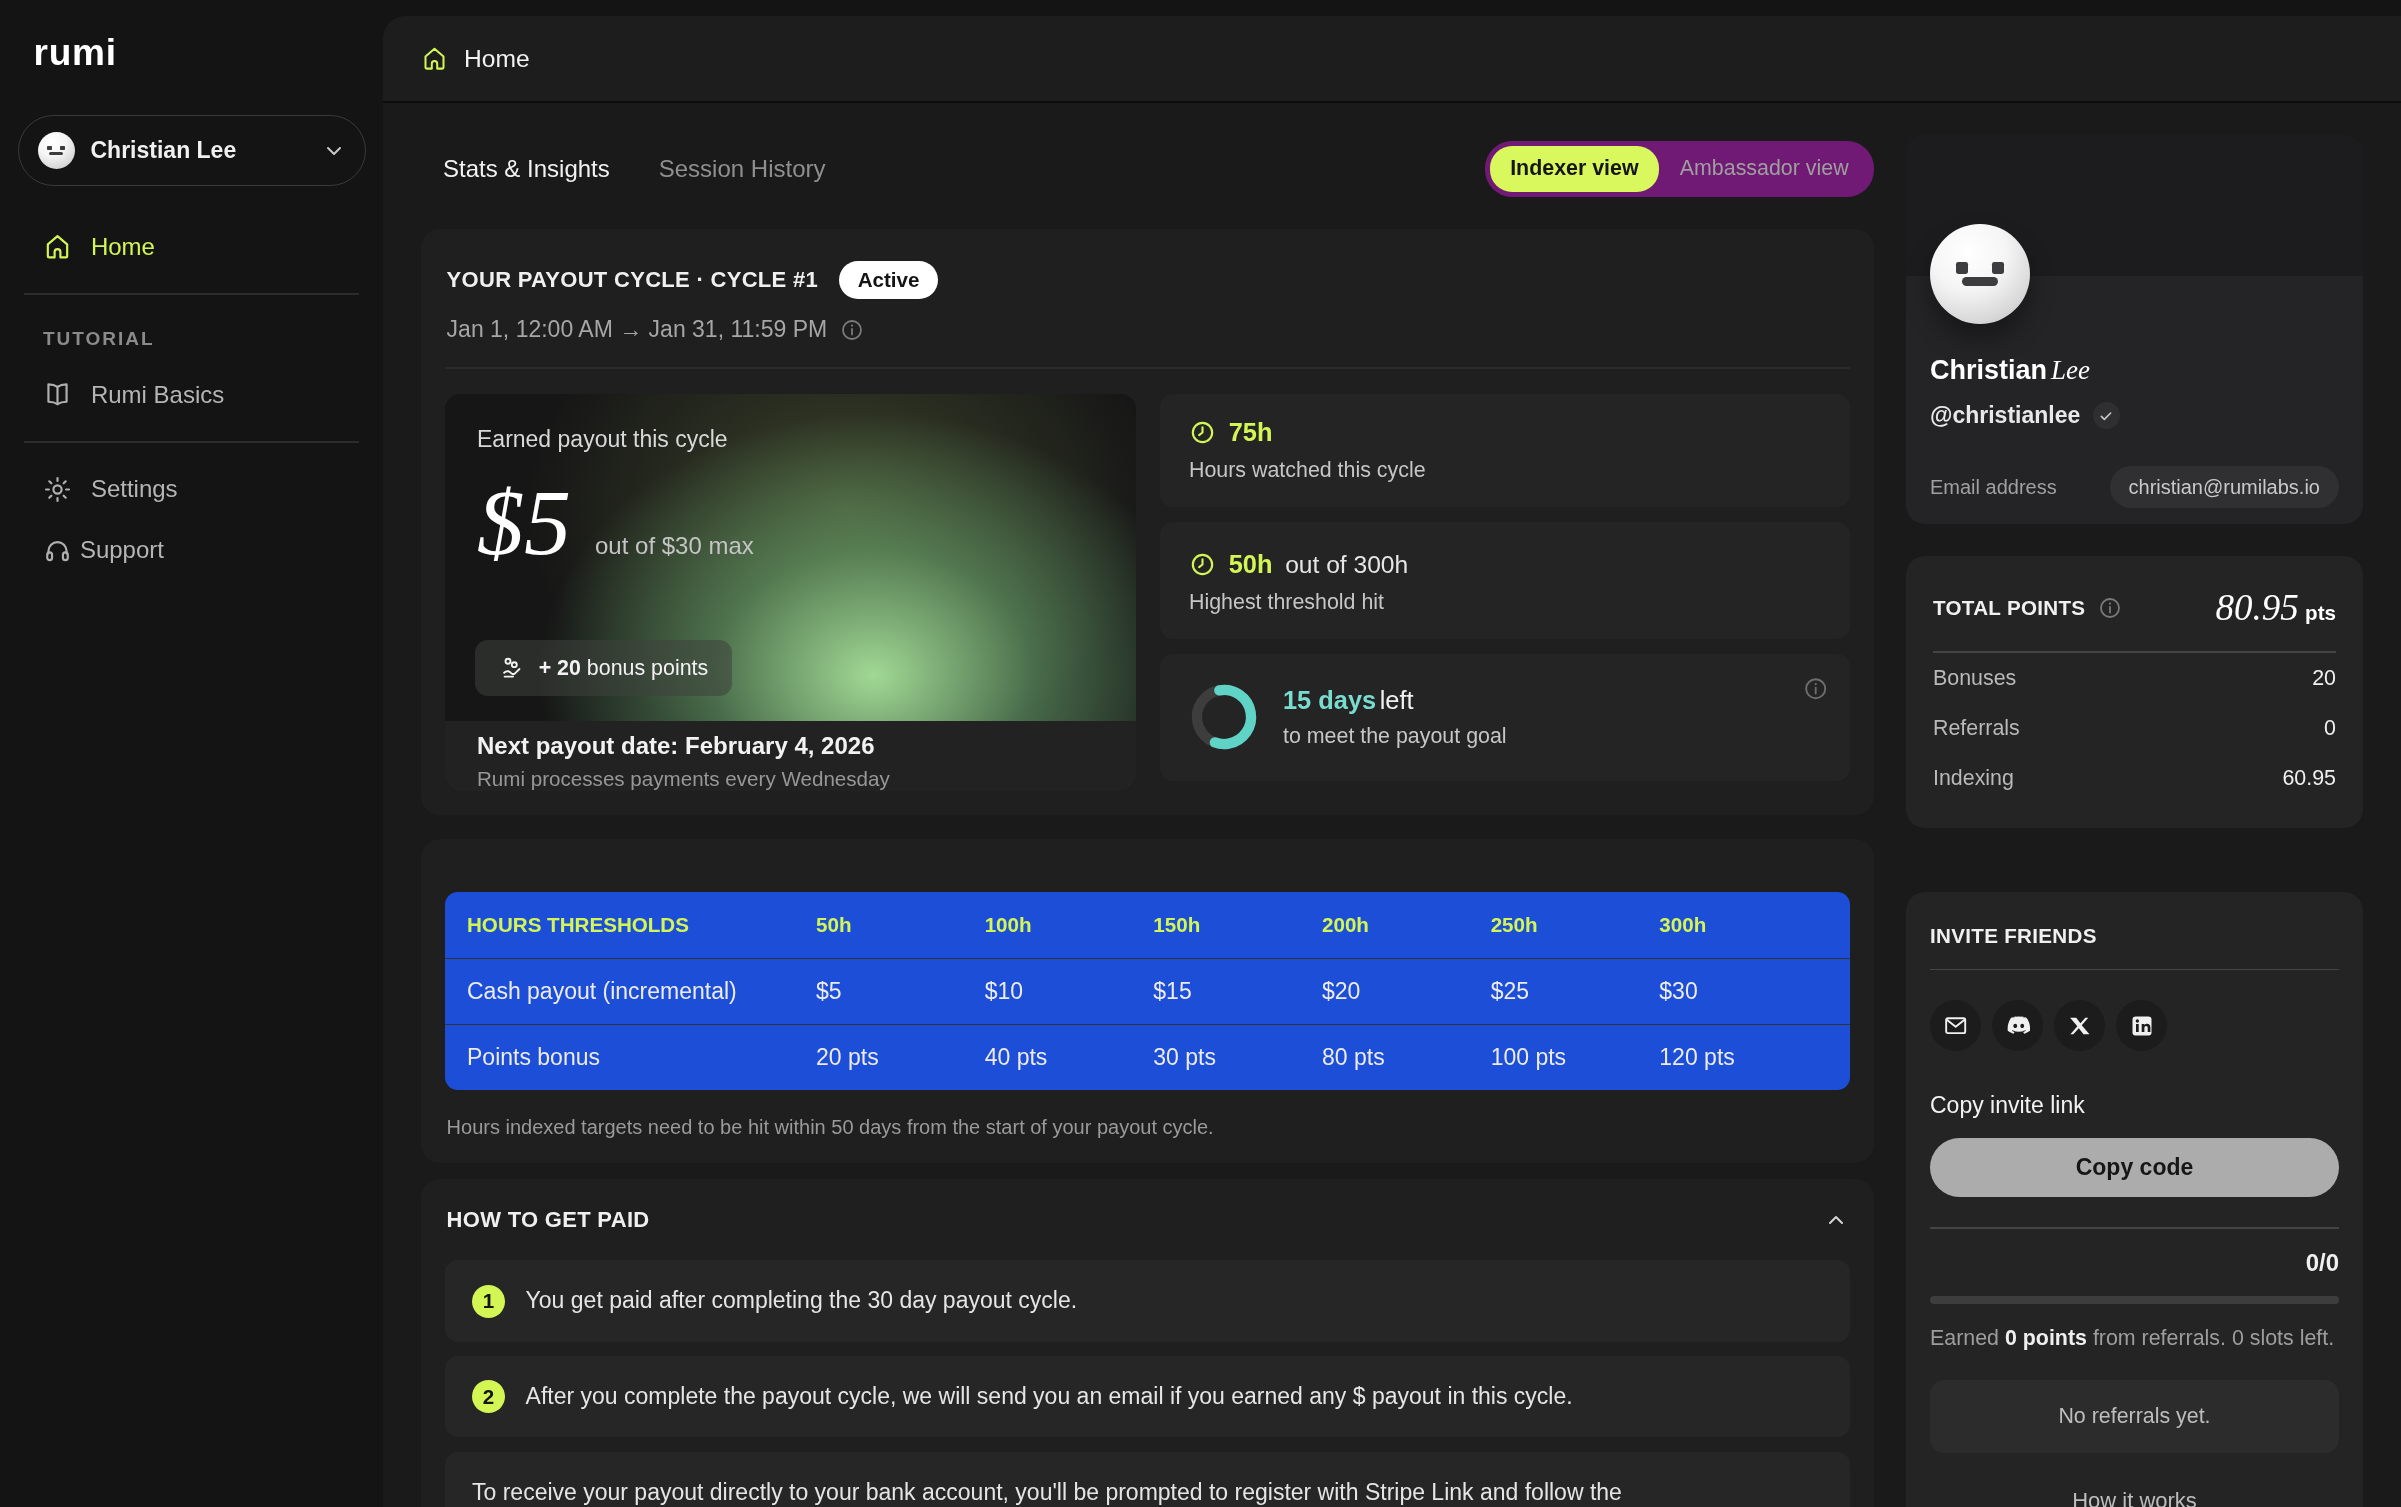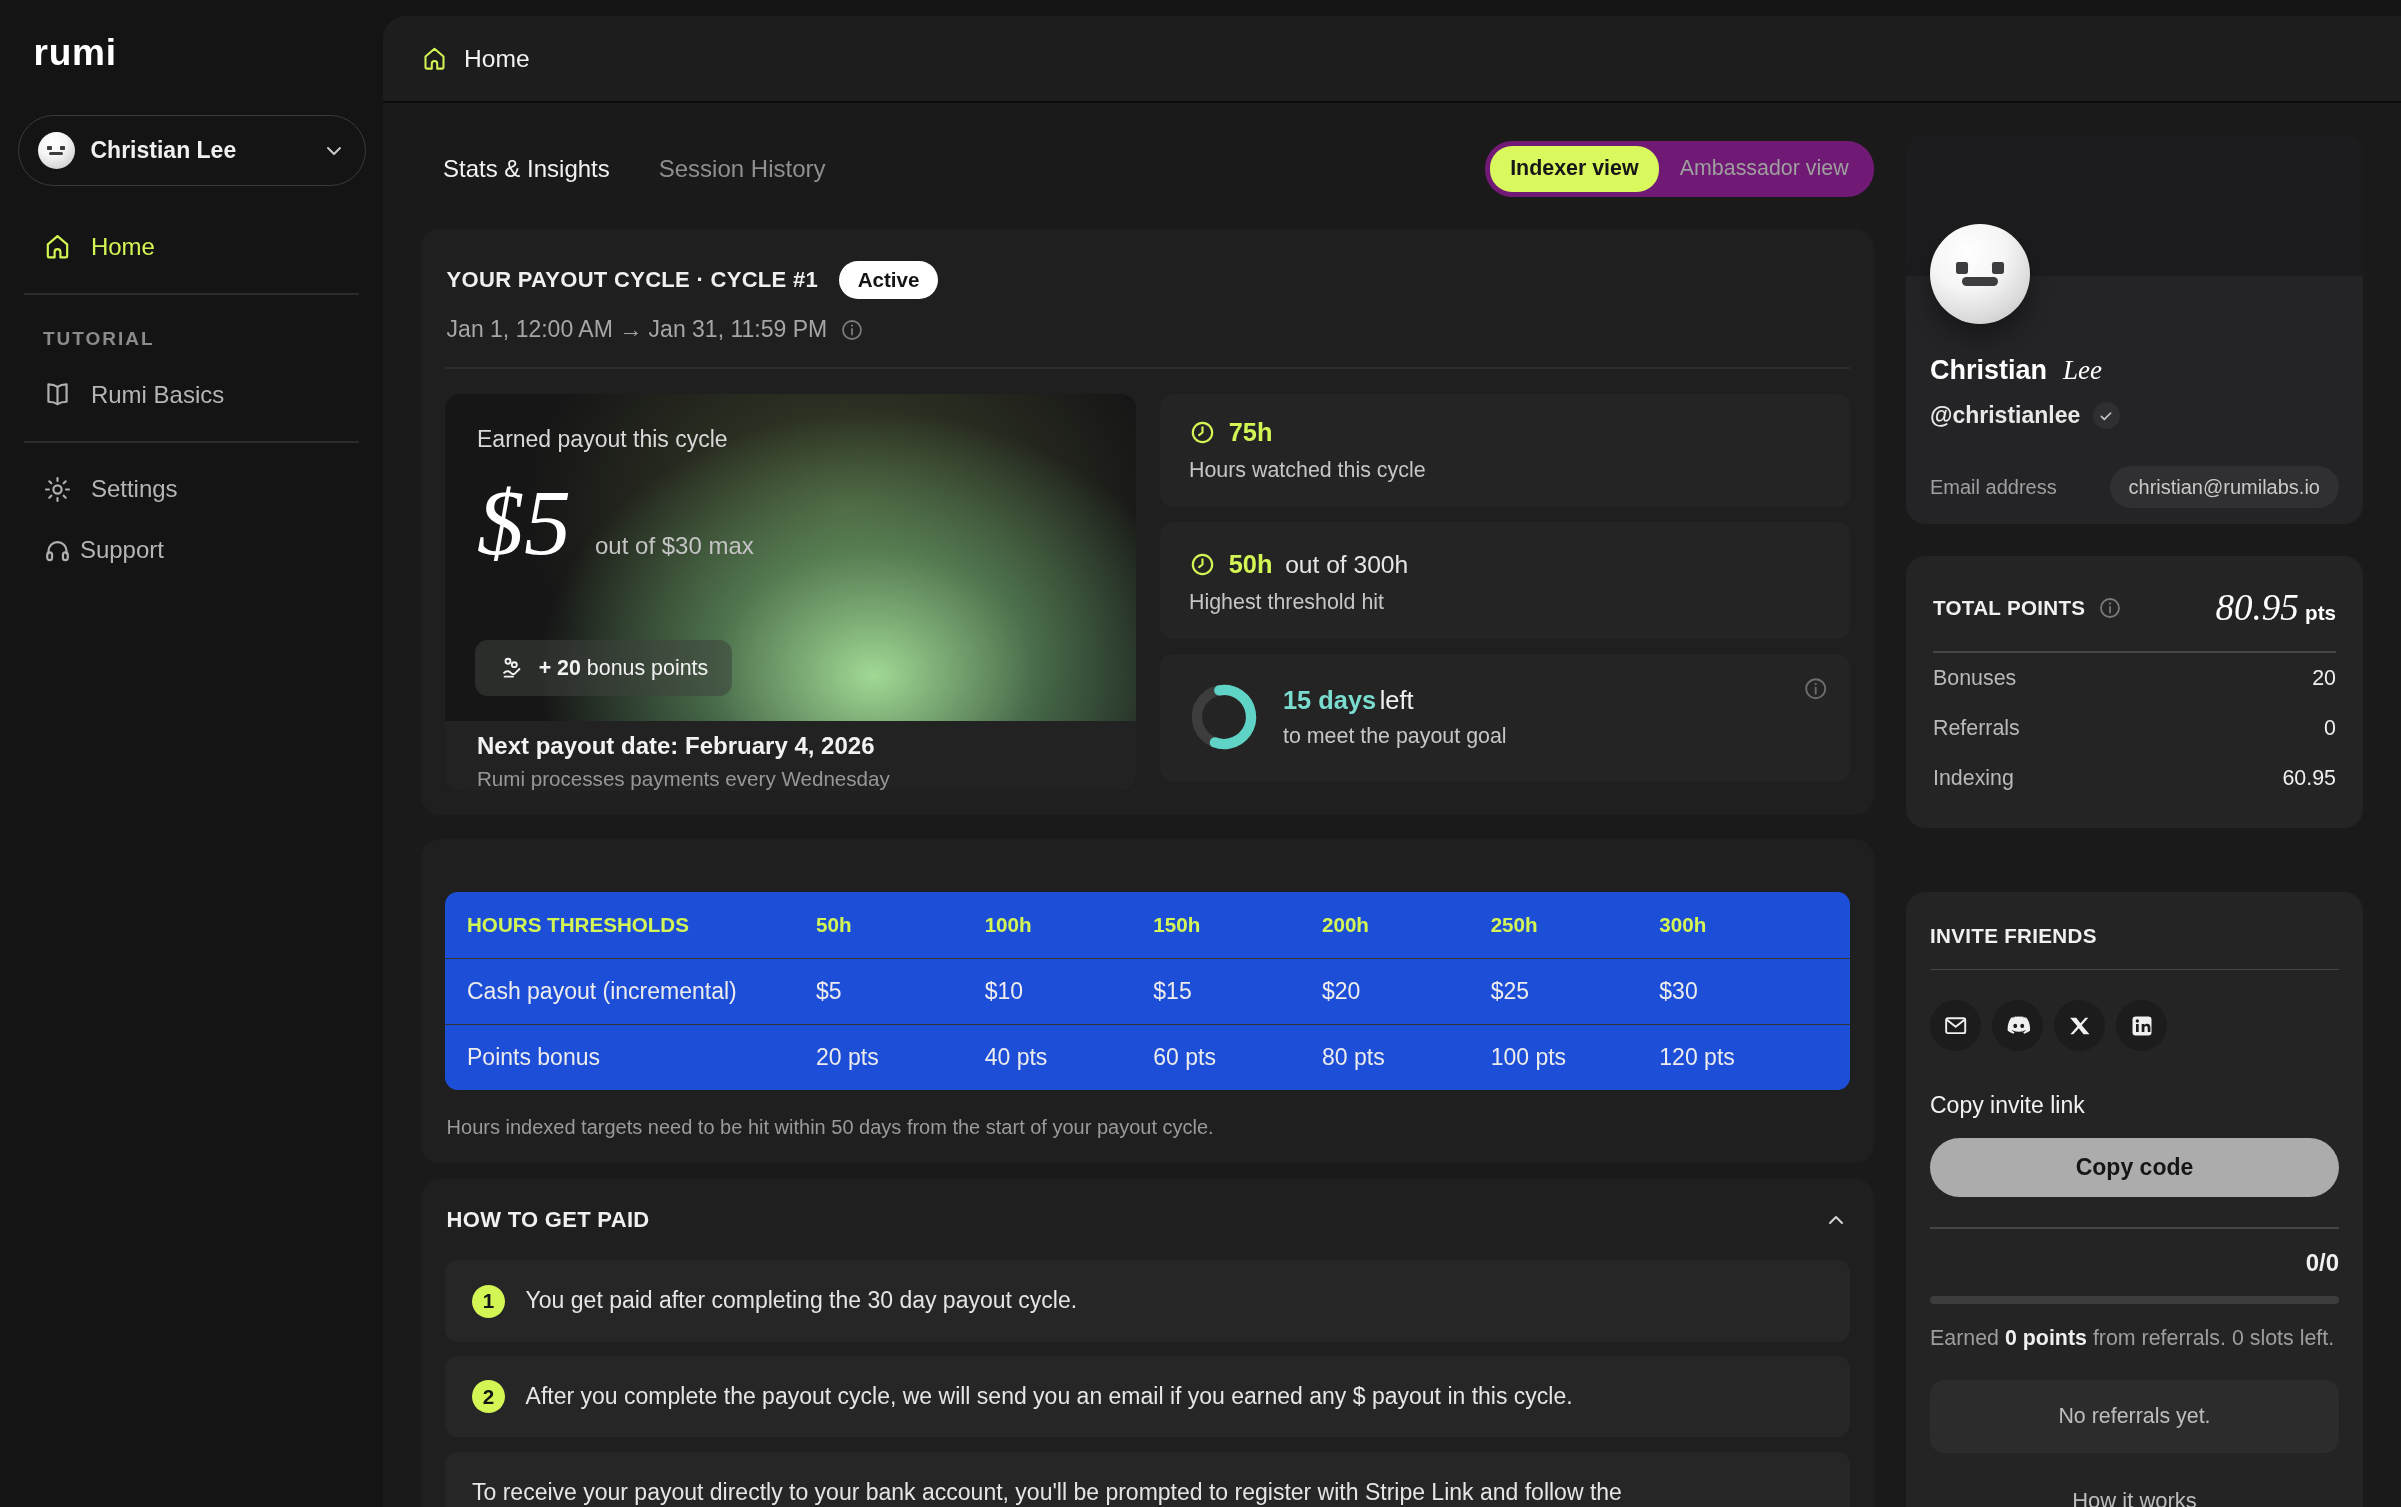--- a/index.html
+++ b/index.html
@@ -107,21 +107,21 @@
     font-size:20.6px; font-weight:700; display:flex; align-items:center; justify-content:center; }
   .step-text { font-size:23px; color:#e5e5e5; line-height:1.45; max-width:1239px; }
 
   
   .profile-card { background:#242427; border-radius:19px; overflow:hidden; position:relative; height:389px; flex:none; }
   .profile-banner { height:141px; background:#1c1c1e; }
   .avatar-lg { width:100px; height:100px; position:absolute; top:89px; left:24px;
     box-shadow:0 14.3px 24px rgba(0,0,0,.35); }
   .profile-body { padding:79px 24px 0; }
   .profile-name { font-size:27px; font-weight:600; color:#fff; }
-  .profile-name .last { font-family:"Liberation Serif", serif; font-style:italic; font-weight:500; margin-left:16px; }
+  .profile-name .last { font-family:"Liberation Serif", serif; font-style:italic; font-weight:500; margin-left:4px; }
   .profile-handle { display:flex; align-items:center; gap:12.7px; margin-top:16px; }
   .profile-handle .h { font-size:23px; font-weight:600; color:#e8e8e8; }
   .check-badge { width:27px; height:27px; border-radius:50%; background:#2f2f31; display:flex; align-items:center; justify-content:center; }
   .email-row { display:flex; align-items:center; justify-content:space-between; margin-top:37px; }
   .email-label { font-size:20px; color:#a0a0a0; }
   .email-pill { background:#303032; border-radius:24px; padding:9.5px 19px; font-size:20px; color:#c9c9c9; }
 
   .points-card { background:#242424; border-radius:19px; margin-top:32px; padding:24px 27px; flex:none; }
   .points-head { display:flex; align-items:center; justify-content:space-between; padding-top:6.4px; }
   .points-title-wrap { display:flex; align-items:center; gap:12.7px; }
@@ -365,21 +365,21 @@
               <span class="c">$10</span>
               <span class="c">$15</span>
               <span class="c">$20</span>
               <span class="c">$25</span>
               <span class="c">$30</span>
             </div>
             <div class="g-row">
               <span class="c">Points bonus</span>
               <span class="c">20 pts</span>
               <span class="c">40 pts</span>
-              <span class="c">60 pts</span>
+              <span class="c">30 pts</span>
               <span class="c">80 pts</span>
               <span class="c">100 pts</span>
               <span class="c">120 pts</span>
             </div>
           </div>
           <div class="goals-note">Hours indexed targets need to be hit within 50 days from the start of your payout cycle.</div>
         </div>
 
         <div class="section-card howto-card">
           <div class="card-head">

